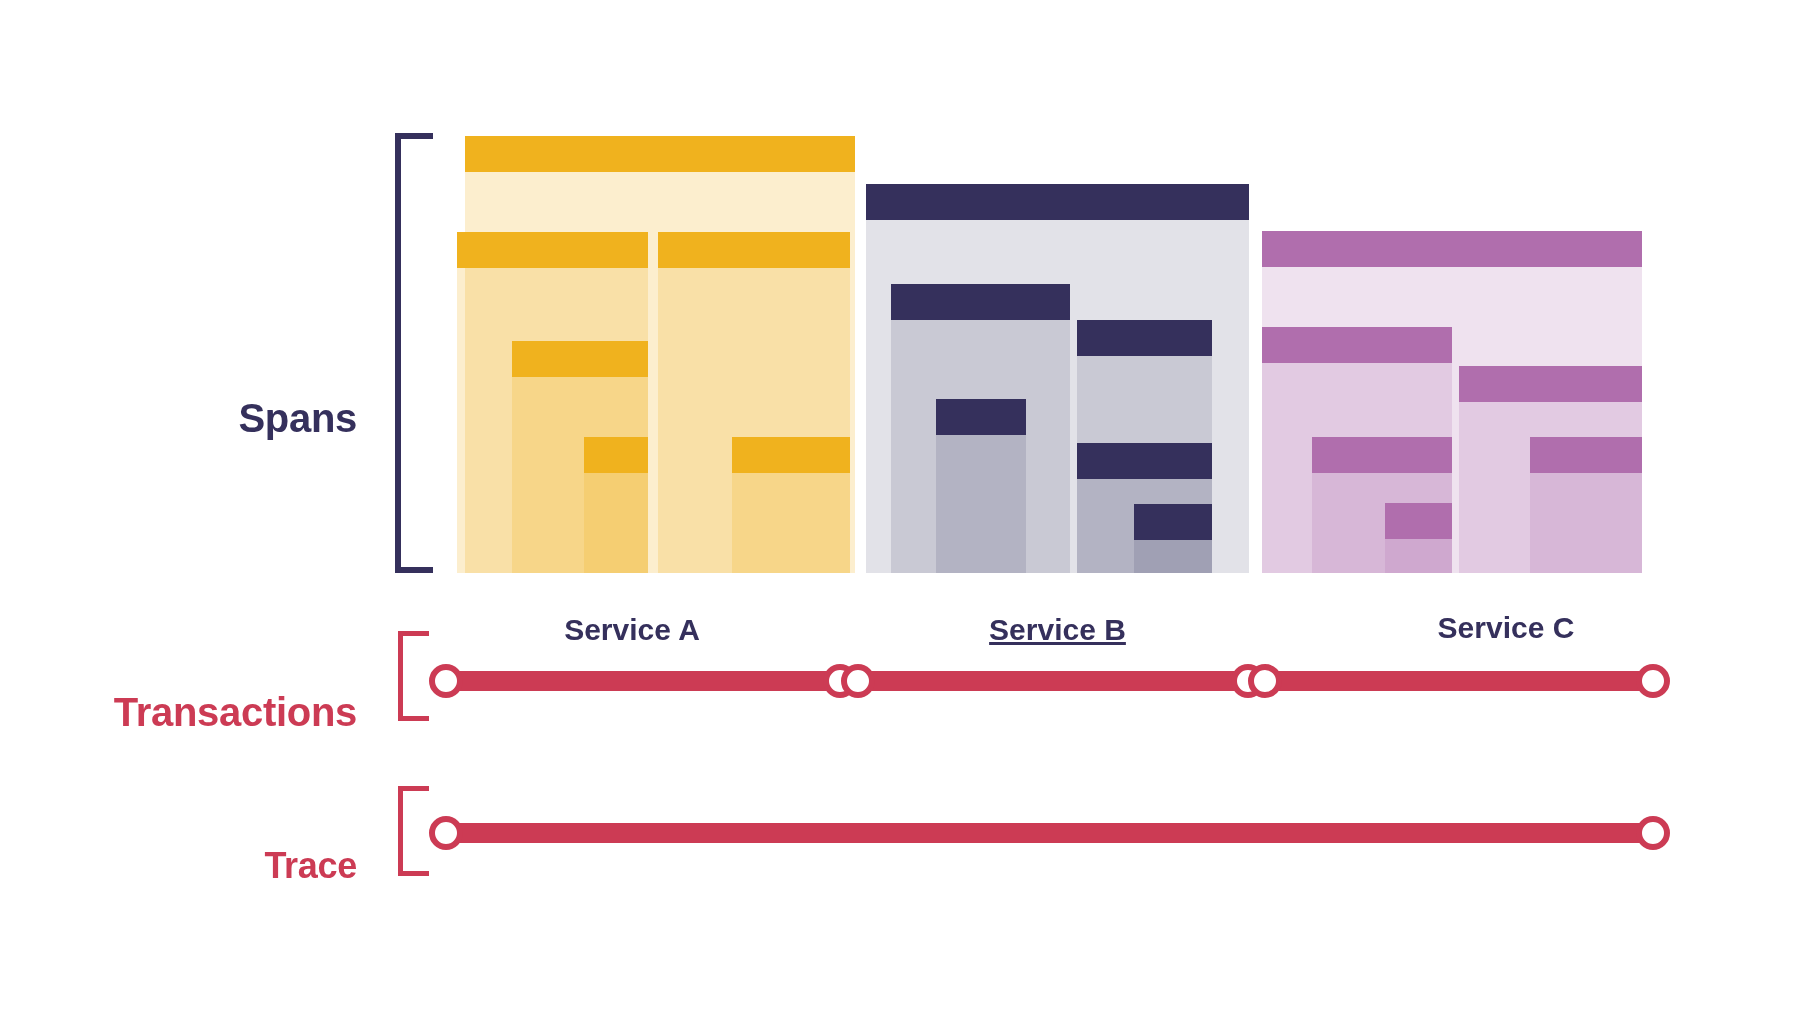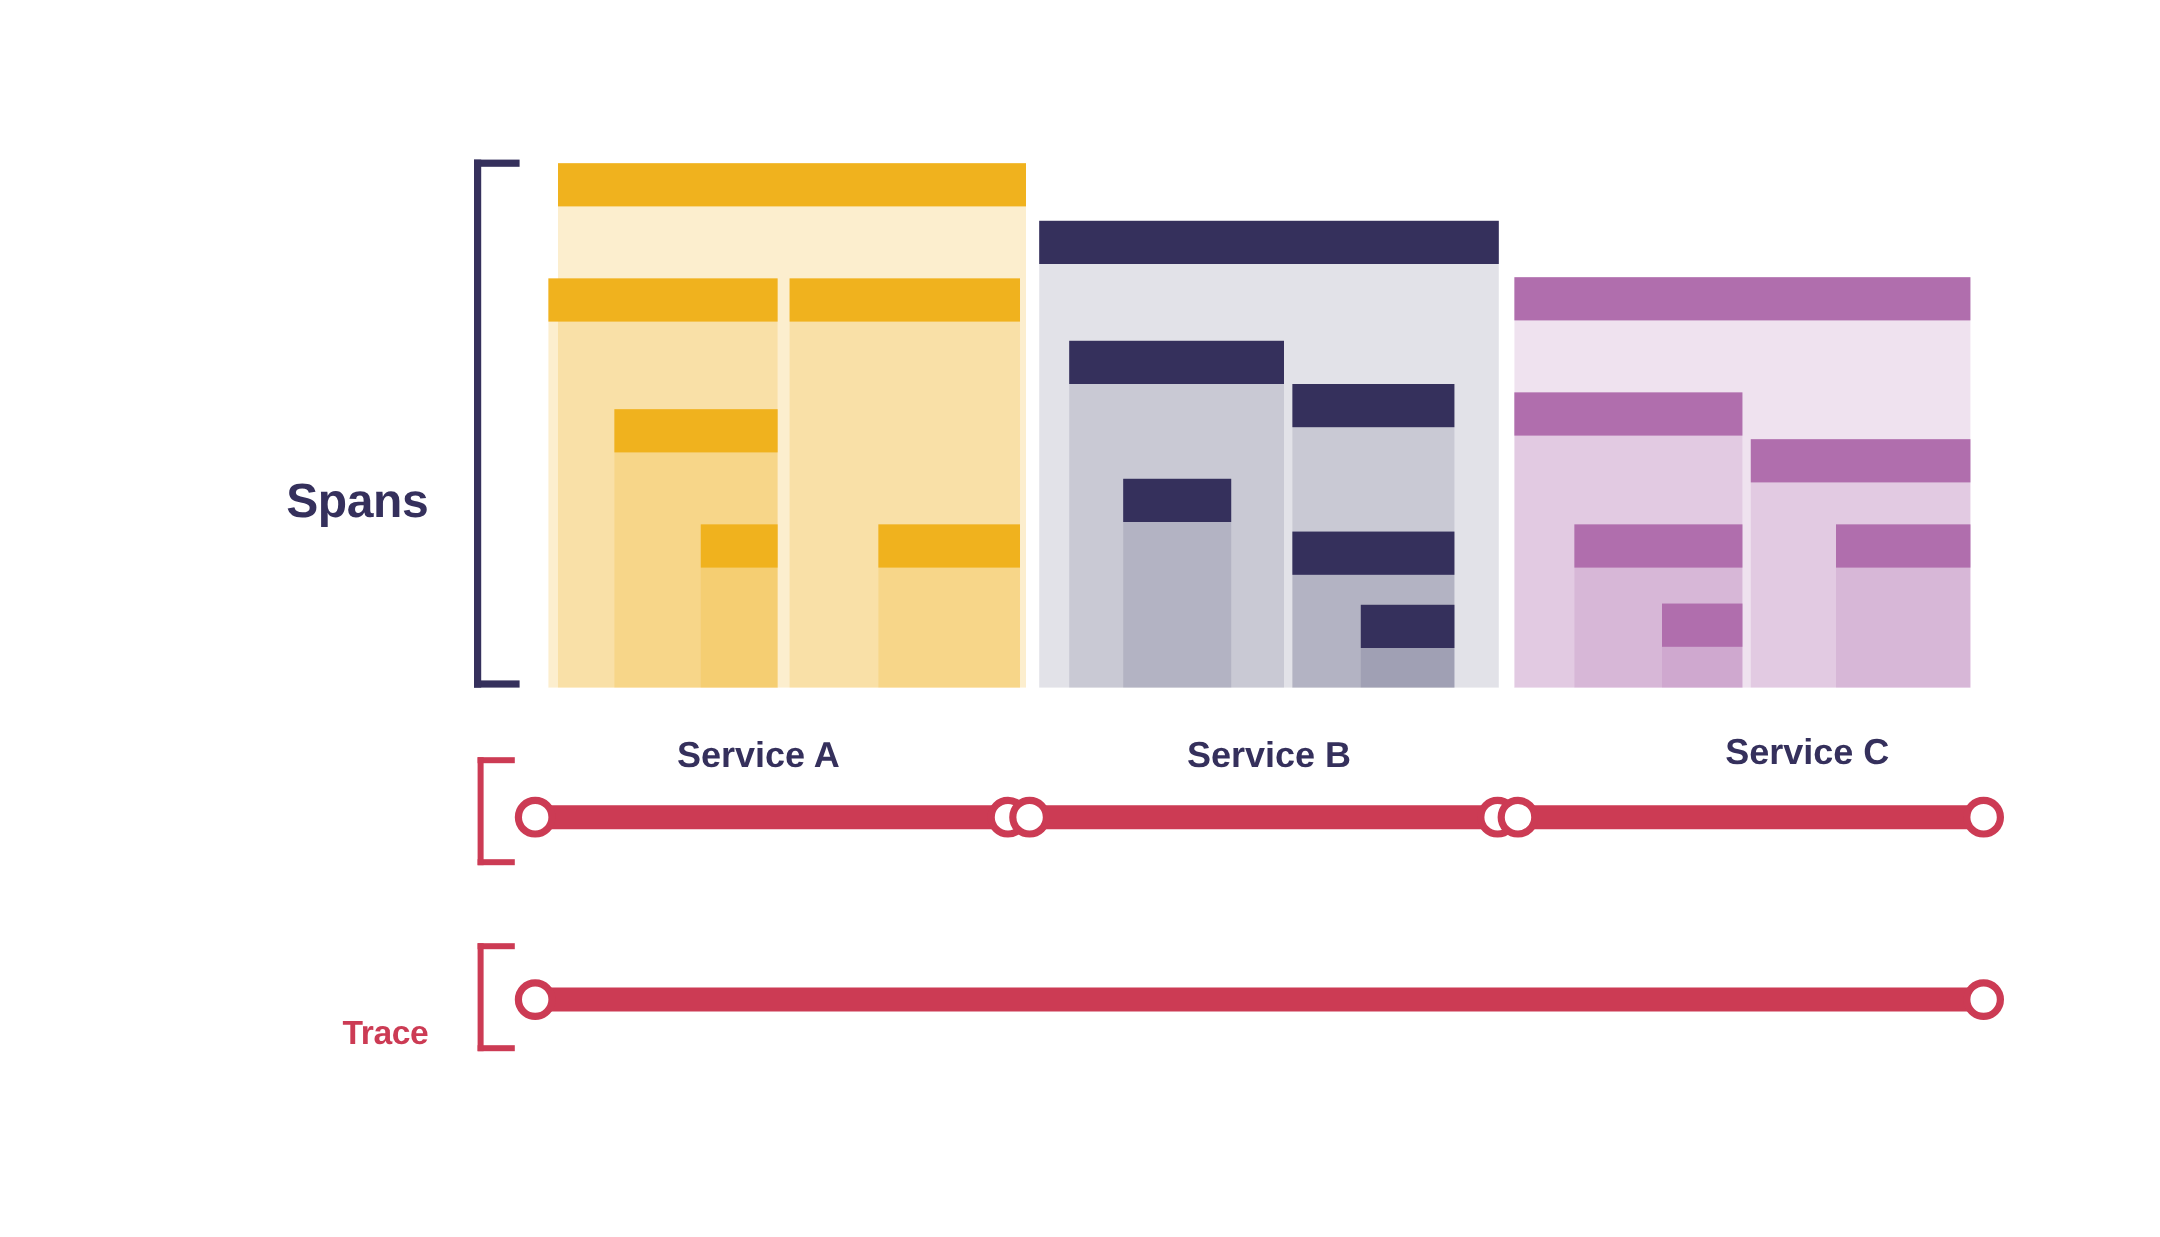--- a/index.html
+++ b/index.html
@@ -39,21 +39,21 @@
   }
   .label-transactions {
     right: 1443px;
     top: 654px;
     font-size: 40px;
     color: #CC3B54;
   }
   .label-trace {
     right: 1443px;
     top: 809px;
-    font-size: 28px;
+    font-size: 36px;
     color: #CC3B54;
   }
 
   
   .bracket {
     position: absolute;
     box-sizing: border-box;
     border-style: solid;
     border-right: none;
     background: transparent;
@@ -137,20 +137,21 @@
     background: #ffffff;
   }
 </style>
 </head>
 <body>
 
 <div id="stage">
 
   <div class="row-label label-spans">Spans</div>
 
+  <div class="row-label label-transactions">Transactions</div>
 
   <div class="row-label label-trace">Trace</div>
 
   <div class="bracket bracket-spans"></div>
   <div class="bracket bracket-transactions"></div>
   <div class="bracket bracket-trace"></div>
 
   <div id="spans-layer">
       <div class="span-box svc-a" style="left: 465px; top: 136px; width: 390px; height: 437px;">
         <div class="span-body" style="top: 0px;"></div>
@@ -221,21 +222,21 @@
         <div class="span-head"></div>
       </div>
       <div class="span-box svc-c" style="left: 1530px; top: 437px; width: 112px; height: 136px;">
         <div class="span-body" style="top: 0px;"></div>
         <div class="span-head"></div>
       </div>
     </div>
 
   <div id="captions-layer">
       <div class="svc-caption" style="left: 433px; width: 398px; top: 613px;">Service A</div>
-      <div class="svc-caption" style="left: 866px; width: 383px; top: 613px;">Service B</div>
+      <div class="svc-caption" style="left: 866px; width: 383px; top: 613px; text-decoration: underline;">Service B</div>
       <div class="svc-caption" style="left: 1316px; width: 380px; top: 611px;">Service C</div>
     </div>
 
   <div id="transactions-layer">
       <div class="tl-line" style="left: 446px; width: 394px; top: 671px;"></div>
       <div class="tl-dot" style="left: 429px; top: 664px;"></div>
       <div class="tl-dot" style="left: 823px; top: 664px;"></div>
       <div class="tl-line" style="left: 858px; width: 390px; top: 671px;"></div>
       <div class="tl-dot" style="left: 841px; top: 664px;"></div>
       <div class="tl-dot" style="left: 1231px; top: 664px;"></div>

